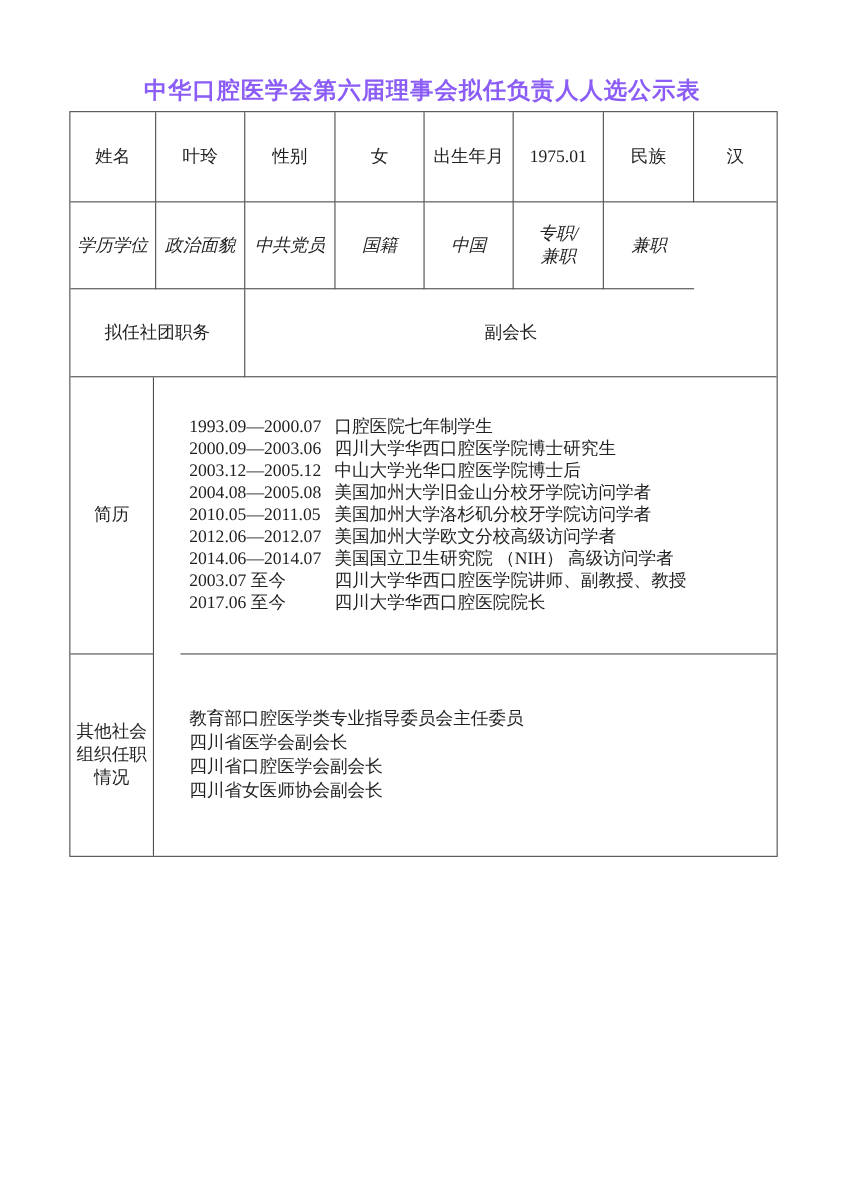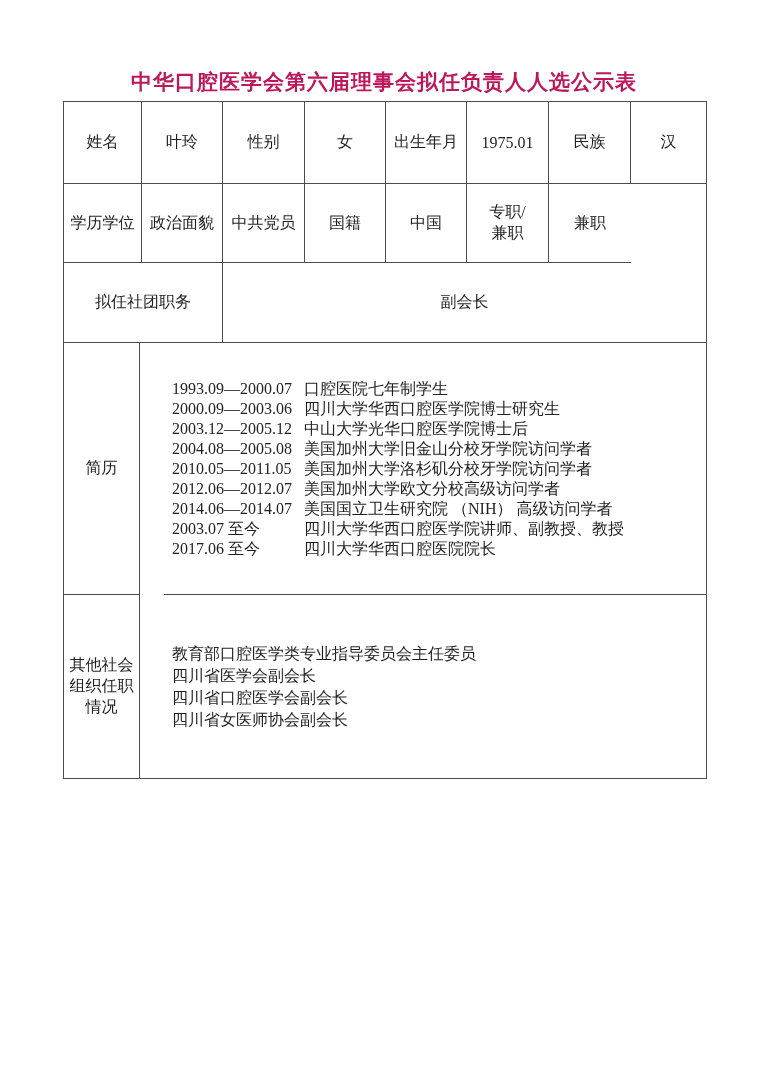--- a/index.html
+++ b/index.html
@@ -15,36 +15,36 @@
   }
   .doc-title {
     position: absolute;
     top: 68px;
     left: 0;
     width: 100%;
     text-align: center;
     font-size: 21px;
     font-weight: bold;
     letter-spacing: 1px;
-    color: #be185d;
+    color: #8b5cf6;
   }
   .form-table {
     position: absolute;
     top: 101px;
     left: 63px;
     width: 644px;
     border: 1px solid #4d4d4d;
     font-size: 16px;
   }
   .grid-row {
     display: grid;
     grid-template-columns: 78px 81px 82px 81px 81px 82px 82px 1fr;
   }
   .grid-row.r1 { height: 82px; }
-  .grid-row.r2 { height: 79px; }
+  .grid-row.r2 { height: 79px; font-style: italic; }
   .cell {
     border-right: 1px solid #4d4d4d;
     border-bottom: 1px solid #4d4d4d;
     display: flex;
     align-items: center;
     justify-content: center;
     text-align: center;
     padding: 2px;
   }
   .cell:last-child { border-right: none; }

